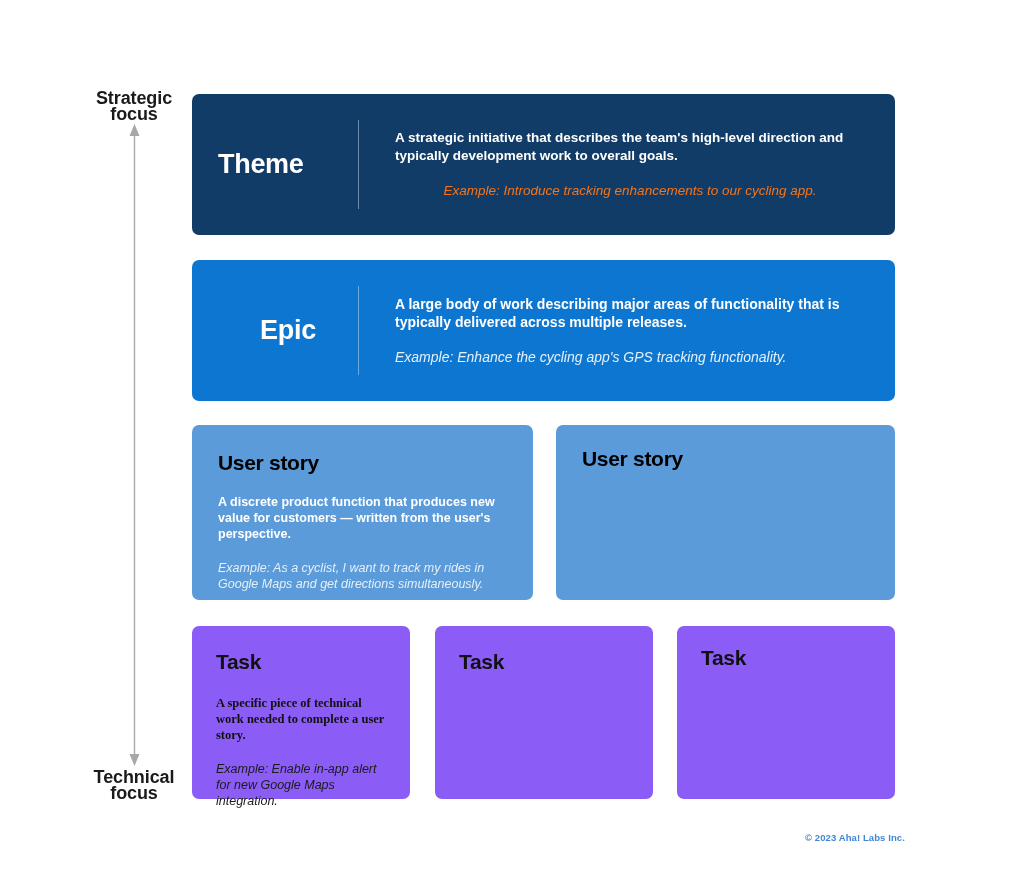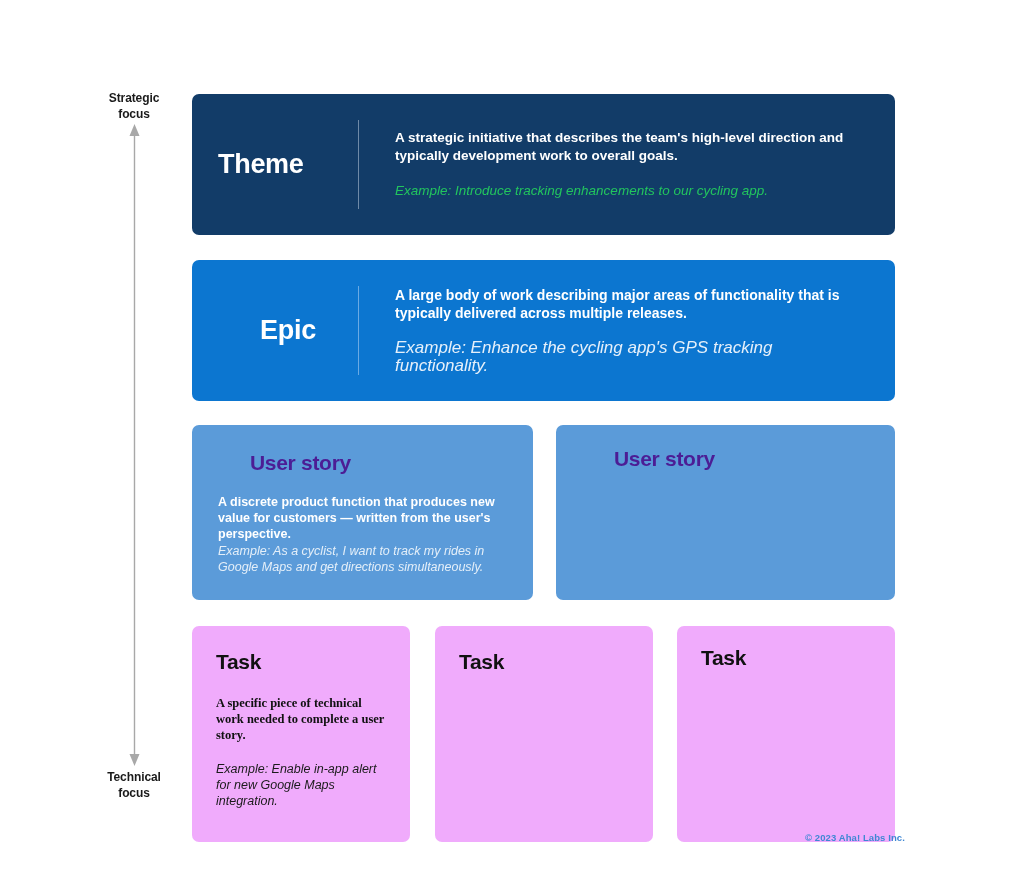--- a/index.html
+++ b/index.html
@@ -13,21 +13,21 @@
     position: relative;
     font-family: "Liberation Sans", sans-serif;
     overflow: hidden;
   }
 
   
   .axis-label {
     position: absolute;
     width: 110px;
     text-align: center;
-    font-size: 12px;
+    font-size: 18px;
     font-weight: bold;
     color: #1a1a1a;
     line-height: 16px;
     letter-spacing: -0.1px;
   }
   #axis-label-top { left: 79px; top: 90px; }
   #axis-label-bottom { left: 79px; top: 769px; }
 
   .axis-arrow {
     position: absolute;
@@ -87,24 +87,25 @@
     margin-left: 36px;
     margin-right: 30px;
     flex: 1;
   }
   #card-theme .card-desc {
     color: #ffffff;
     font-size: 13.5px;
     line-height: 18px;
   }
   #card-theme .card-example {
-    color: #22c55e;
+    color: #f97316;
     font-size: 13.5px;
     line-height: 18px;
     margin-top: 17px;
+    text-align: center;
   }
 
   
   #card-epic {
     left: 192px; top: 260px;
     width: 703px; height: 141px;
     background: #0c76d0;
     display: flex;
     align-items: center;
   }
@@ -128,62 +129,61 @@
     margin-right: 30px;
     flex: 1;
   }
   #card-epic .card-desc {
     color: #ffffff;
     font-size: 14px;
     line-height: 18px;
   }
   #card-epic .card-example {
     color: #e6f0fa;
-    font-size: 17px;
+    font-size: 14px;
     line-height: 18px;
     margin-top: 17px;
   }
 
   
   .card-story {
     background: #5b9bd9;
     height: 175px;
     top: 425px;
     padding: 0 26px;
     box-sizing: border-box;
   }
   #card-story-1 { left: 192px; width: 341px; }
   #card-story-2 { left: 556px; width: 339px; }
 
   .card-story .card-title {
-    color: #4c1d95;
+    color: #000000;
     font-size: 21px;
     padding-top: 0;
-    margin-left: 32px;
   }
   #card-story-1 .card-title { margin-top: 26px; }
   #card-story-2 .card-title { margin-top: 22px; }
 
   .card-story .card-desc {
     color: #ffffff;
     font-size: 12.5px;
     line-height: 16px;
     margin-top: 19px;
   }
   .card-story .card-example {
     color: #e4eff9;
     font-size: 12.5px;
     line-height: 16px;
-    margin-top: 1px;
+    margin-top: 18px;
   }
 
   
   .card-task {
-    background: #f0abfc;
-    height: 216px;
+    background: #8b5cf6;
+    height: 173px;
     top: 626px;
     padding: 0 24px;
     box-sizing: border-box;
   }
   #card-task-1 { left: 192px; width: 218px; }
   #card-task-2 { left: 435px; width: 218px; }
   #card-task-3 { left: 677px; width: 218px; }
 
   .card-task .card-title {
     color: #111111;

